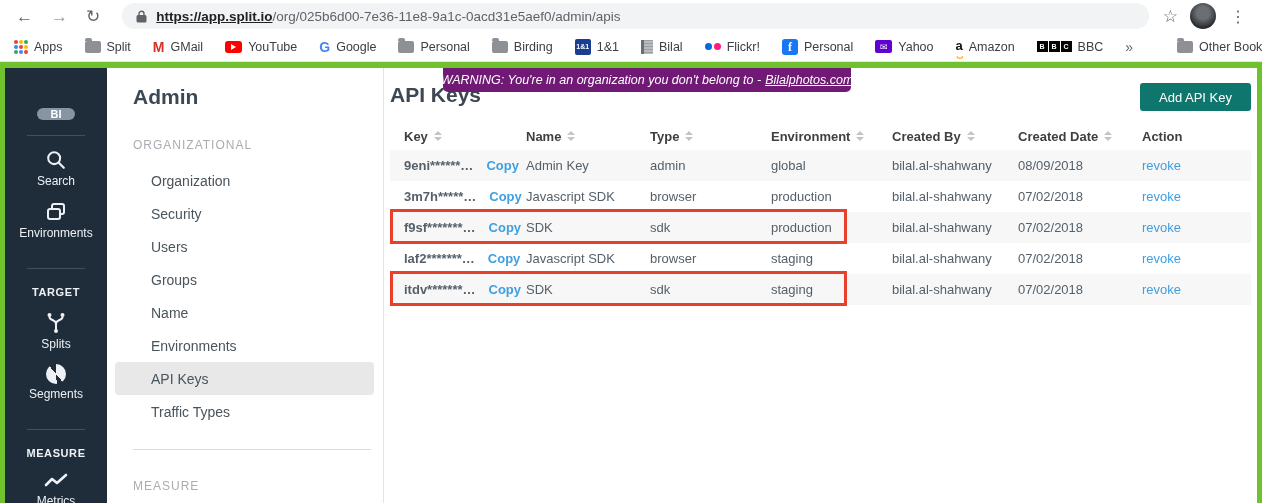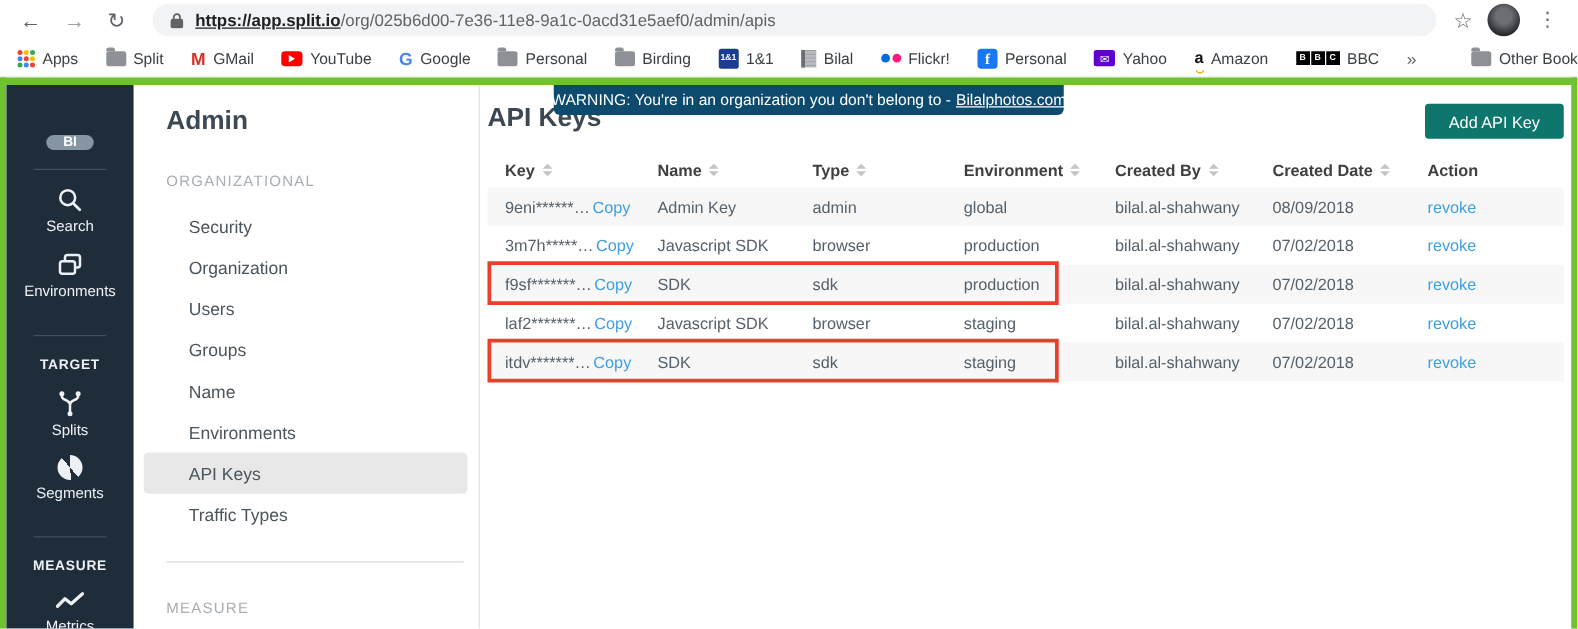--- a/index.html
+++ b/index.html
@@ -72,43 +72,43 @@
   .adminnav h2 { margin:17px 0 0 26px; font-size:21px; font-weight:600; color:#3c4854; }
   .nav-section { margin:29px 0 0 26px; font-size:12px; color:#a8adb2; letter-spacing:1px; }
   .adminnav ul { margin:12px 9px 0 8px; }
   .adminnav li { list-style:none; height:33px; display:flex; align-items:center; padding-left:36px;
     border-radius:4px; font-size:14px; color:#4a545b; cursor:pointer; }
   .adminnav li.selected { background:#e8e8e8; }
   .adminnav hr { border:0; border-top:1px solid #dcdcdc; margin:21px 12px 0 26px; }
 
   
   .content { flex:1; position:relative; padding:0 6px; }
-  .banner { position:absolute; top:0; left:59px; width:408px; height:24px; background:#0c4a6e;
+  .banner { position:absolute; top:0; left:59px; width:408px; height:24px; background:#701a75;
     color:#fff; font-size:12.5px; display:flex; align-items:center; justify-content:center;
-    border-radius:0 0 5px 5px; z-index:5; white-space:nowrap; }
+    border-radius:0 0 5px 5px; z-index:5; white-space:nowrap;font-style:italic; }
   .banner .wlink { color:#fff; text-decoration:underline; margin-left:4px; cursor:pointer; }
   .title-row { display:flex; justify-content:space-between; align-items:flex-start; margin-top:15px; }
   .title-row h1 { font-size:21px; font-weight:600; color:#3d4752; }
   .btn-add { background:#0f766e; color:#fff; border:0; font-size:13px; height:28px; padding:0 19px;
     border-radius:3px; cursor:pointer; font-family:"Liberation Sans", sans-serif; }
   .desc { margin-top:17px; font-size:12.5px; color:#9b9b9b; }
 
   .table { margin-top:11px; position:relative; }
   .thead, .trow { display:grid; grid-template-columns:136px 124px 121px 121px 126px 124px 1fr;
     align-items:center; }
   .thead { height:28px; font-size:13px; font-weight:bold; color:#3f3f3f; }
   .th { display:flex; align-items:center; cursor:pointer; }
   .th.first, .cell-key { padding-left:14px; }
   .sort { display:inline-flex; flex-direction:column; gap:2px; margin-left:6px; }
   .sort i { width:0; height:0; border-left:4px solid transparent; border-right:4px solid transparent; }
   .sort .up { border-bottom:4px solid #c4c4c4; }
   .sort .dn { border-top:4px solid #c4c4c4; }
   .trow { height:31px; font-size:13px; color:#55606a; }
   .trow.stripe { background:#f7f7f7; }
-  .cell-key { display:flex; align-items:flex-start; gap:2px; }
+  .cell-key { display:flex; align-items:flex-start; gap:13px;font-weight:bold; }
   .link { color:#3f9fe0; cursor:pointer; }
   .hl { position:absolute; left:0; width:457px; height:35px; border:3px solid #e8402a;
     pointer-events:none; }
   .hl1 { top:87px; } .hl2 { top:149px; }
 </style>
 </head>
 <body>
 
 <div class="topbar">
   <span class="navbtn">←</span>
@@ -260,22 +260,22 @@
         <polyline points="3,14 9,8 14,12 23,4" fill="none" stroke="#edf1f5" stroke-width="2.6" stroke-linecap="round" stroke-linejoin="round"></polyline>
       </svg>
       <span>Metrics</span>
     </div>
   </div>
 
   <div class="adminnav">
     <h2>Admin</h2>
     <div class="nav-section">ORGANIZATIONAL</div>
     <ul>
+      <li>Organization</li>
       <li>Security</li>
-      <li>Organization</li>
       <li>Users</li>
       <li>Groups</li>
       <li>Name</li>
       <li>Environments</li>
       <li class="selected">API Keys</li>
       <li>Traffic Types</li>
     </ul>
     <hr>
     <div class="nav-section">MEASURE</div>
 

